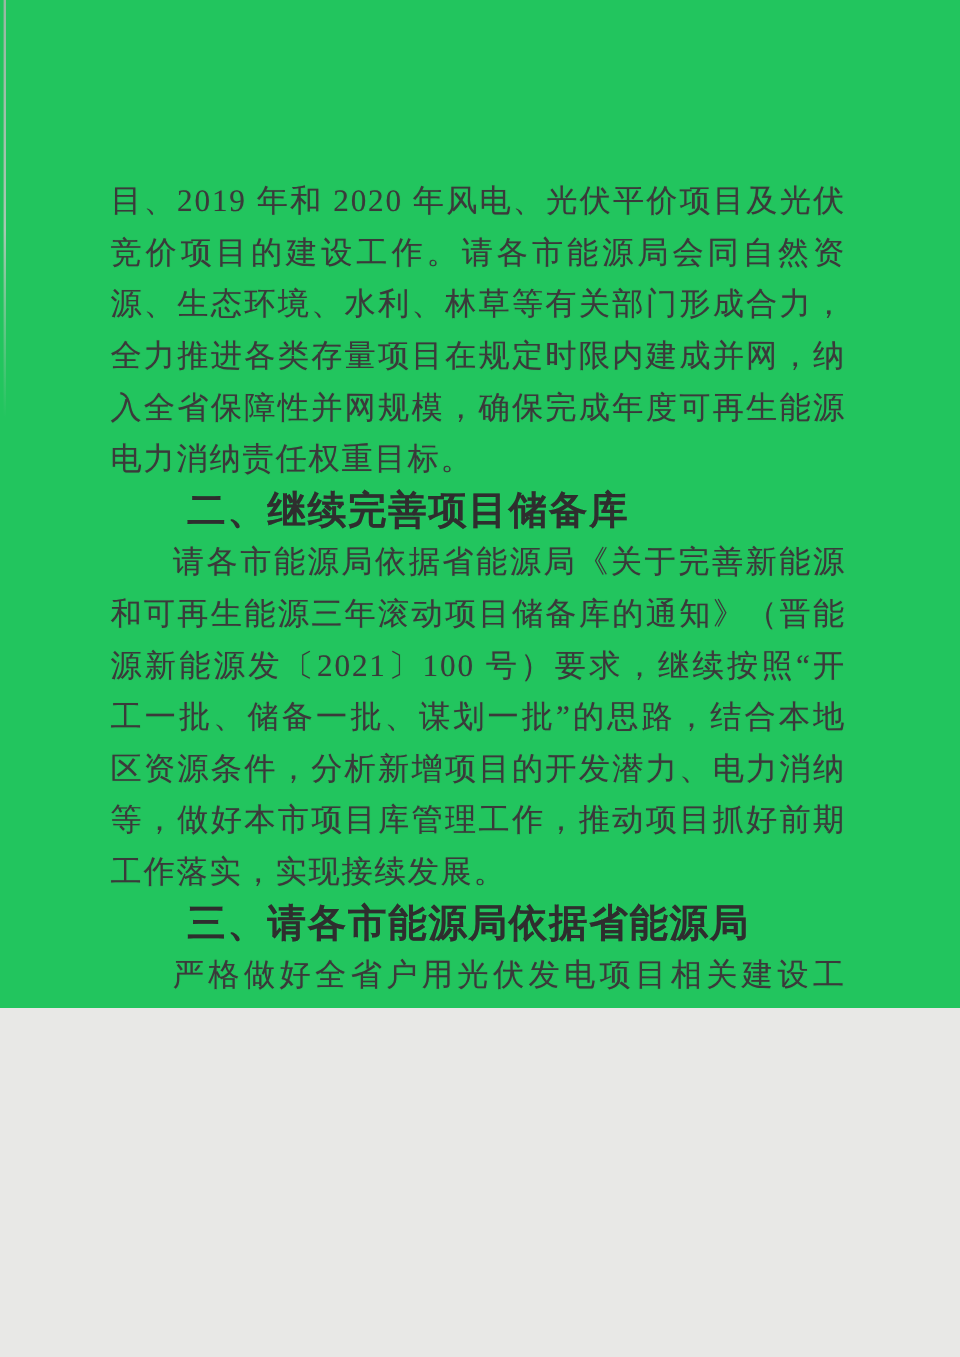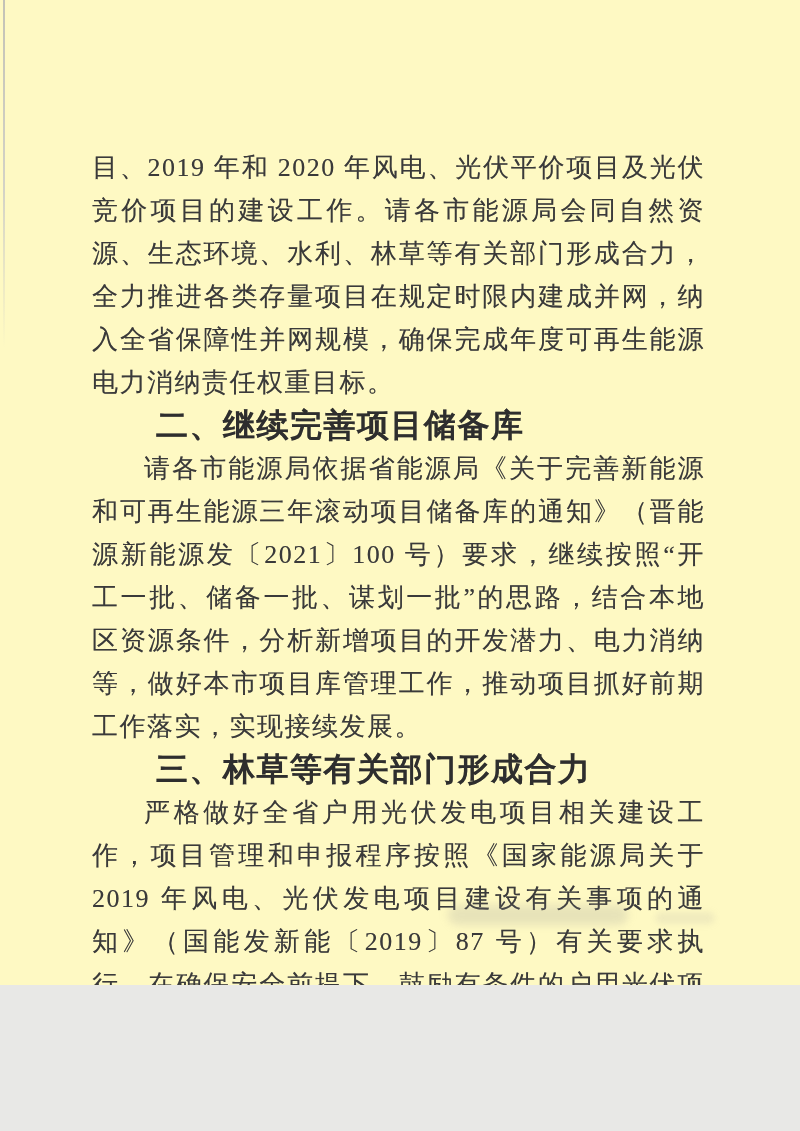--- a/index.html
+++ b/index.html
@@ -3,23 +3,23 @@
 <meta charset="utf-8">
 <style>
   html, body {
     margin: 0;
     padding: 0;
     background: #e8e8e6;
   }
   .page {
     position: relative;
     width: 800px;
-    height: 985px;
+    height: 840px;
     margin: 0 auto;
-    background: #fef9c3;
+    background: #22c55e;
     overflow: hidden;
     font-family: "Liberation Serif", "DejaVu Serif", serif;
     box-shadow: 0 0 6px rgba(0,0,0,0.15);
   }
   
   .scan-edge {
     position: absolute;
     left: 3px;
     top: 0;
     width: 2px;
@@ -95,21 +95,21 @@
 
   <div class="scan-edge"></div>
 
   <div class="content">
     <p class="body-para">目、2019 年和 2020 年风电、光伏平价项目及光伏竞价项目的建设工作。请各市能源局会同自然资源、生态环境、水利、林草等有关部门形成合力，全力推进各类存量项目在规定时限内建成并网，纳入全省保障性并网规模，确保完成年度可再生能源电力消纳责任权重目标。</p>
 
     <h2 class="section-heading">二、继续完善项目储备库</h2>
 
     <p class="body-para indent">请各市能源局依据省能源局《关于完善新能源和可再生能源三年滚动项目储备库的通知》（晋能源新能源发〔2021〕100 号）要求，继续按照“开工一批、储备一批、谋划一批”的思路，结合本地区资源条件，分析新增项目的开发潜力、电力消纳等，做好本市项目库管理工作，推动项目抓好前期工作落实，实现接续发展。</p>
 
-    <h2 class="section-heading">三、林草等有关部门形成合力</h2>
+    <h2 class="section-heading">三、请各市能源局依据省能源局</h2>
 
     <p class="body-para indent">严格做好全省户用光伏发电项目相关建设工作，项目管理和申报程序按照《国家能源局关于 2019 年风电、光伏发电项目建设有关事项的通知》（国能发新能〔2019〕87 号）有关要求执行。在确保安全前提下，鼓励有条件的户用光伏项目配备储能。户用光伏发电项目由电网企业保障并网消纳。</p>
 
     <h2 class="section-heading">四、建立并网多元保障机制</h2>
 
   </div>
 
   <div class="smudge"></div>
   <div class="smudge-2"></div>
 

